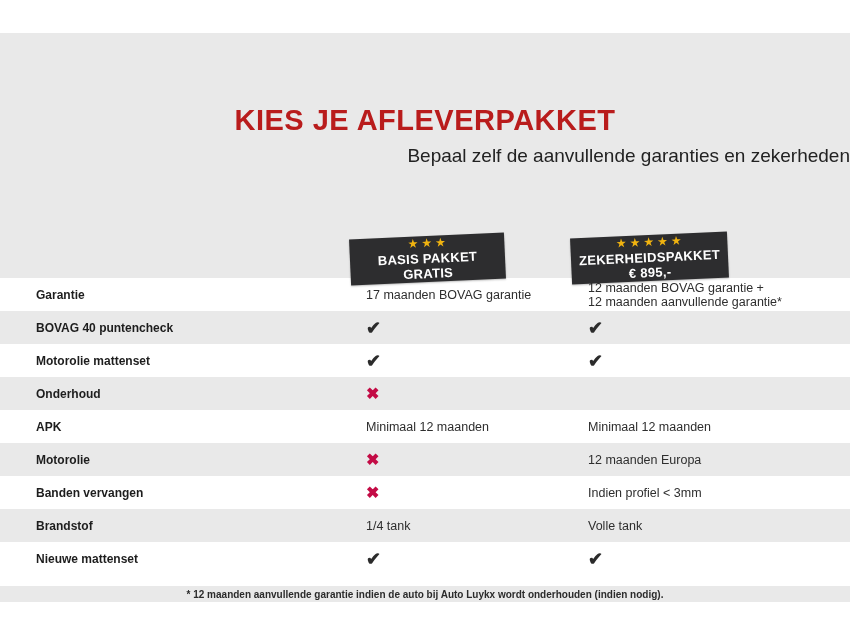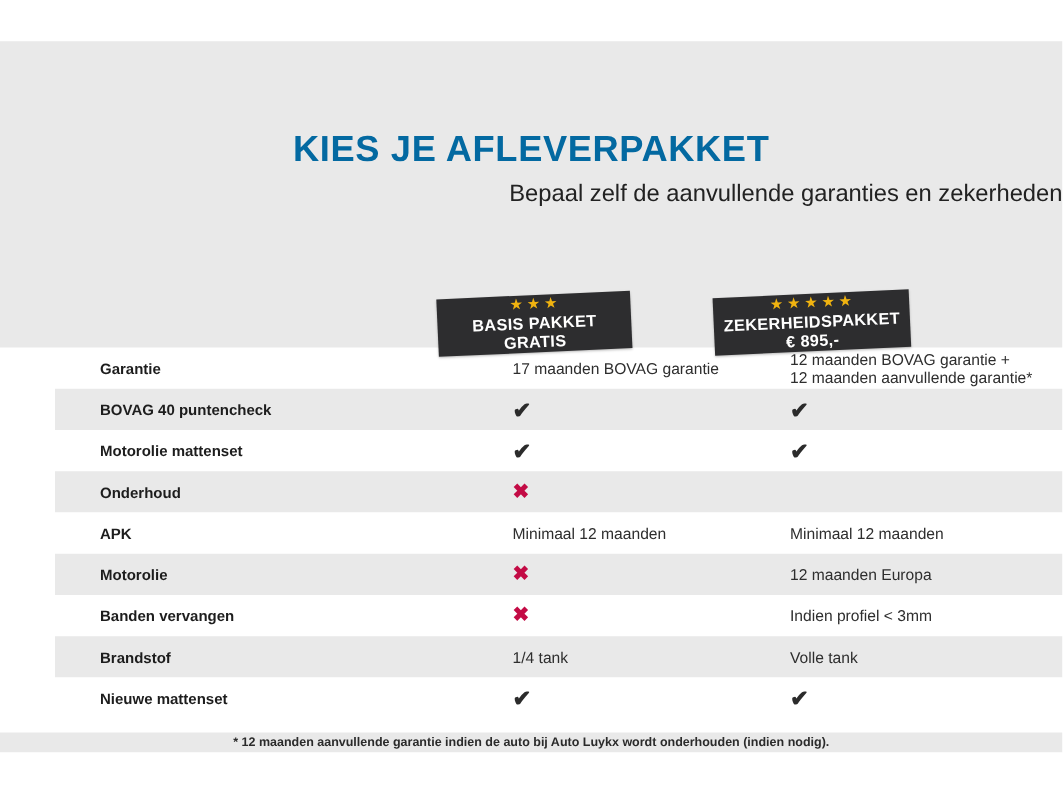--- a/index.html
+++ b/index.html
@@ -20,21 +20,21 @@
     height: 245px;
     background: var(--gray-band, #e9e9e9);
     text-align: center;
   }
   .hero-title {
     padding-top: 71px;
     font-size: 29px;
     line-height: 32px;
     font-weight: bold;
     letter-spacing: 0.5px;
-    color: #0369a1;
+    color: #b91c1c;
   }
   .hero-subtitle {
     margin-top: 9px;
     font-size: 19px;
     line-height: 22px;
     font-weight: 400;
     color: #222222;
     text-align: right;
   }
 
@@ -68,21 +68,21 @@
     color: #ffffff;
   }
   .badge-price {
     font-size: 13px;
     line-height: 15px;
     font-weight: bold;
     letter-spacing: 0.3px;
     color: #ffffff;
   }
 
-  .table { width: 850px; padding-left: 44px; }
+  .table { width: 850px; }
   .trow {
     display: grid;
     grid-template-columns: 366px 222px 1fr;
     align-items: center;
     height: 33px;
     background: #ffffff;
   }
   .trow.alt { background: var(--gray-band, #e9e9e9); }
   .cell-label {
     padding-left: 36px;

